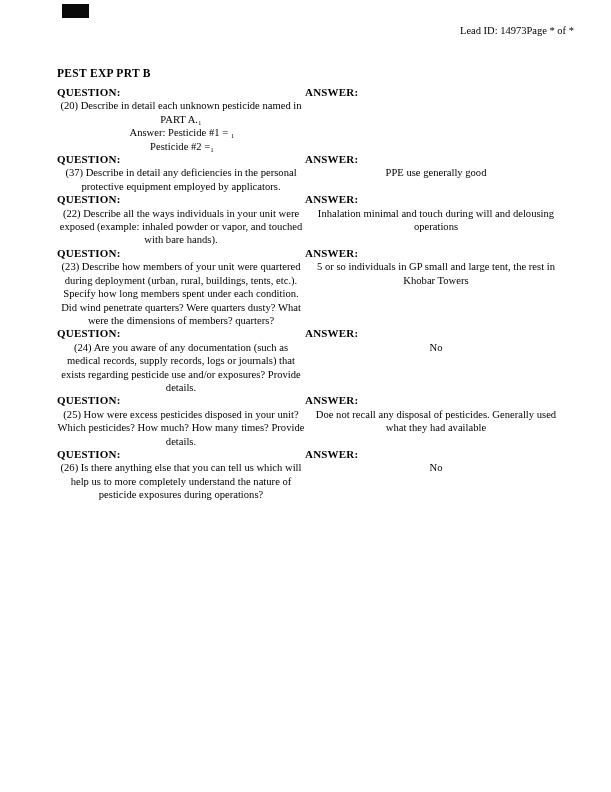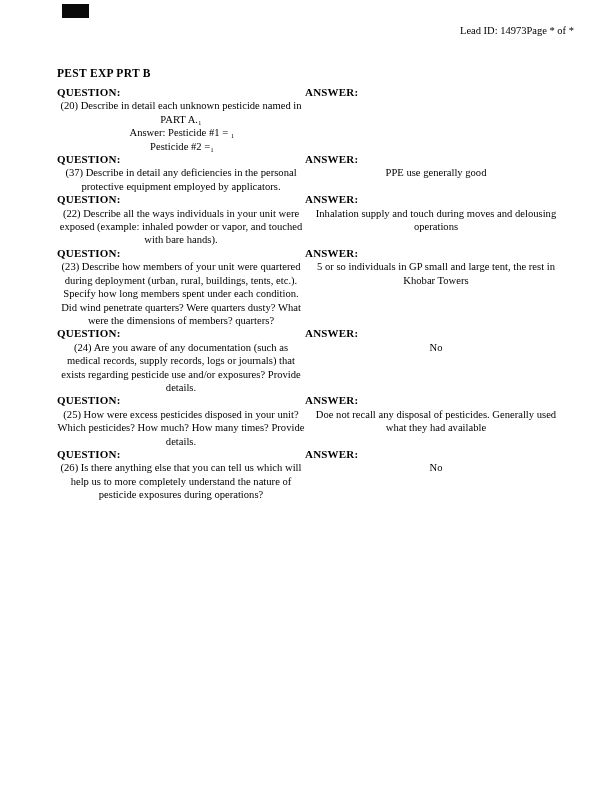--- a/index.html
+++ b/index.html
@@ -105,21 +105,21 @@
       </div>
     </div>
 
     <div class="qa-block">
       <div class="q-col">
         <div class="qa-label">QUESTION:</div>
         <div class="q-text">(22)  Describe all the ways individuals in your unit were exposed (example: inhaled powder or vapor, and touched with bare hands).</div>
       </div>
       <div class="a-col">
         <div class="qa-label">ANSWER:</div>
-        <div class="a-text">Inhalation supply and touch during moves and delousing operations</div>
+        <div class="a-text">Inhalation minimal and touch during will and delousing operations</div>
       </div>
     </div>
 
     <div class="qa-block">
       <div class="q-col">
         <div class="qa-label">QUESTION:</div>
         <div class="q-text">(23)  Describe how members of your unit were quartered during deployment (urban, rural, buildings, tents, etc.). Specify how long members spent under each condition.  Did wind penetrate quarters?  Were quarters dusty?  What were the dimensions of members? quarters?</div>
       </div>
       <div class="a-col">
         <div class="qa-label">ANSWER:</div>

